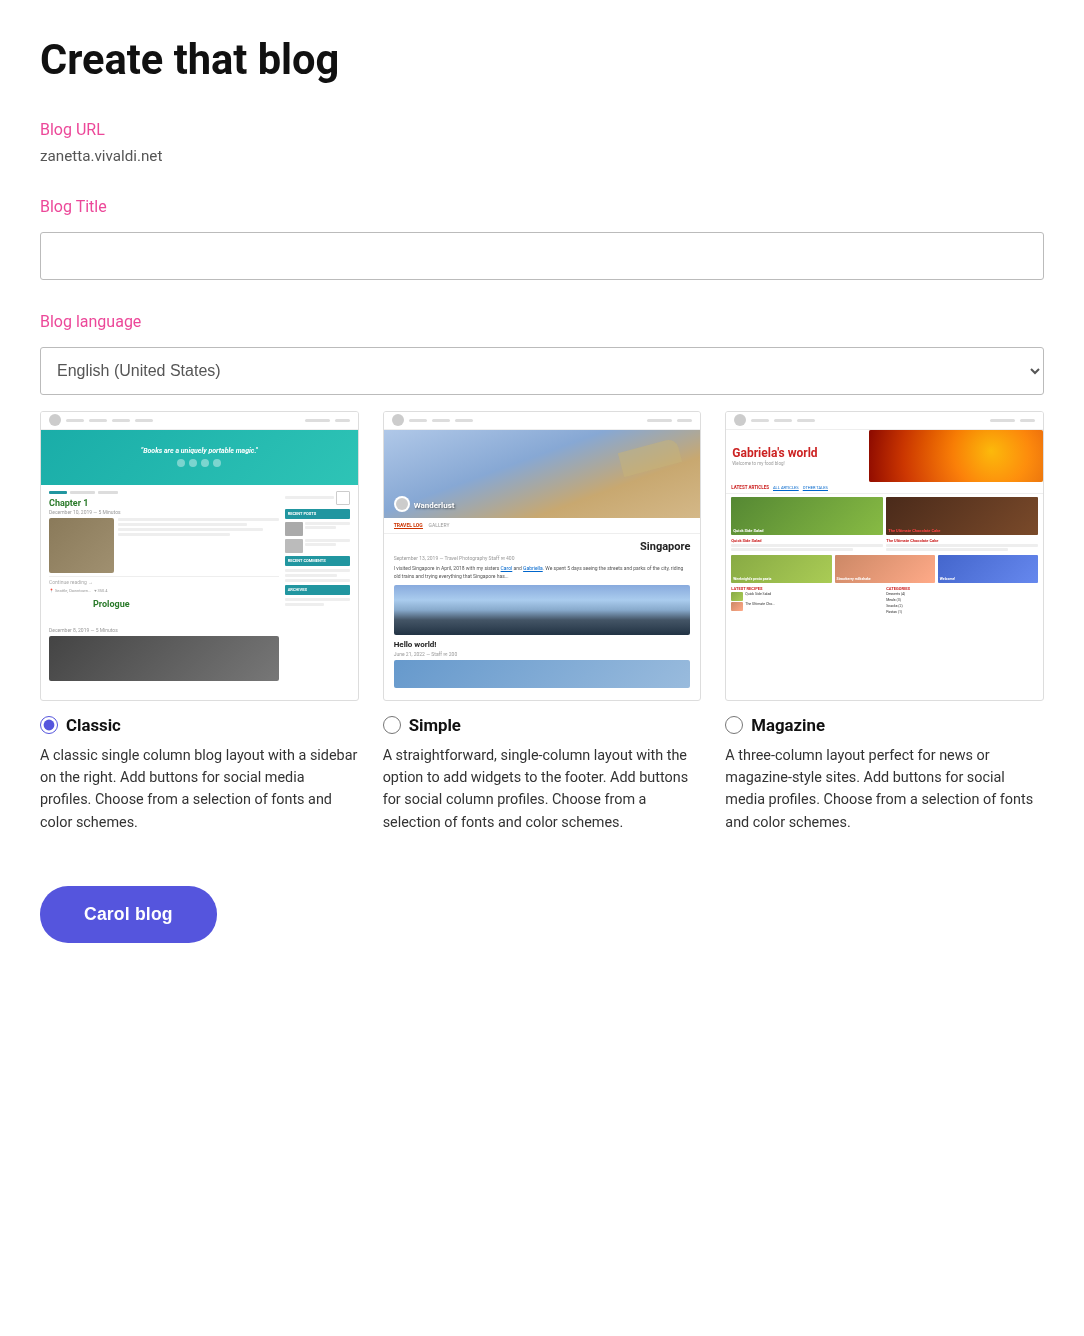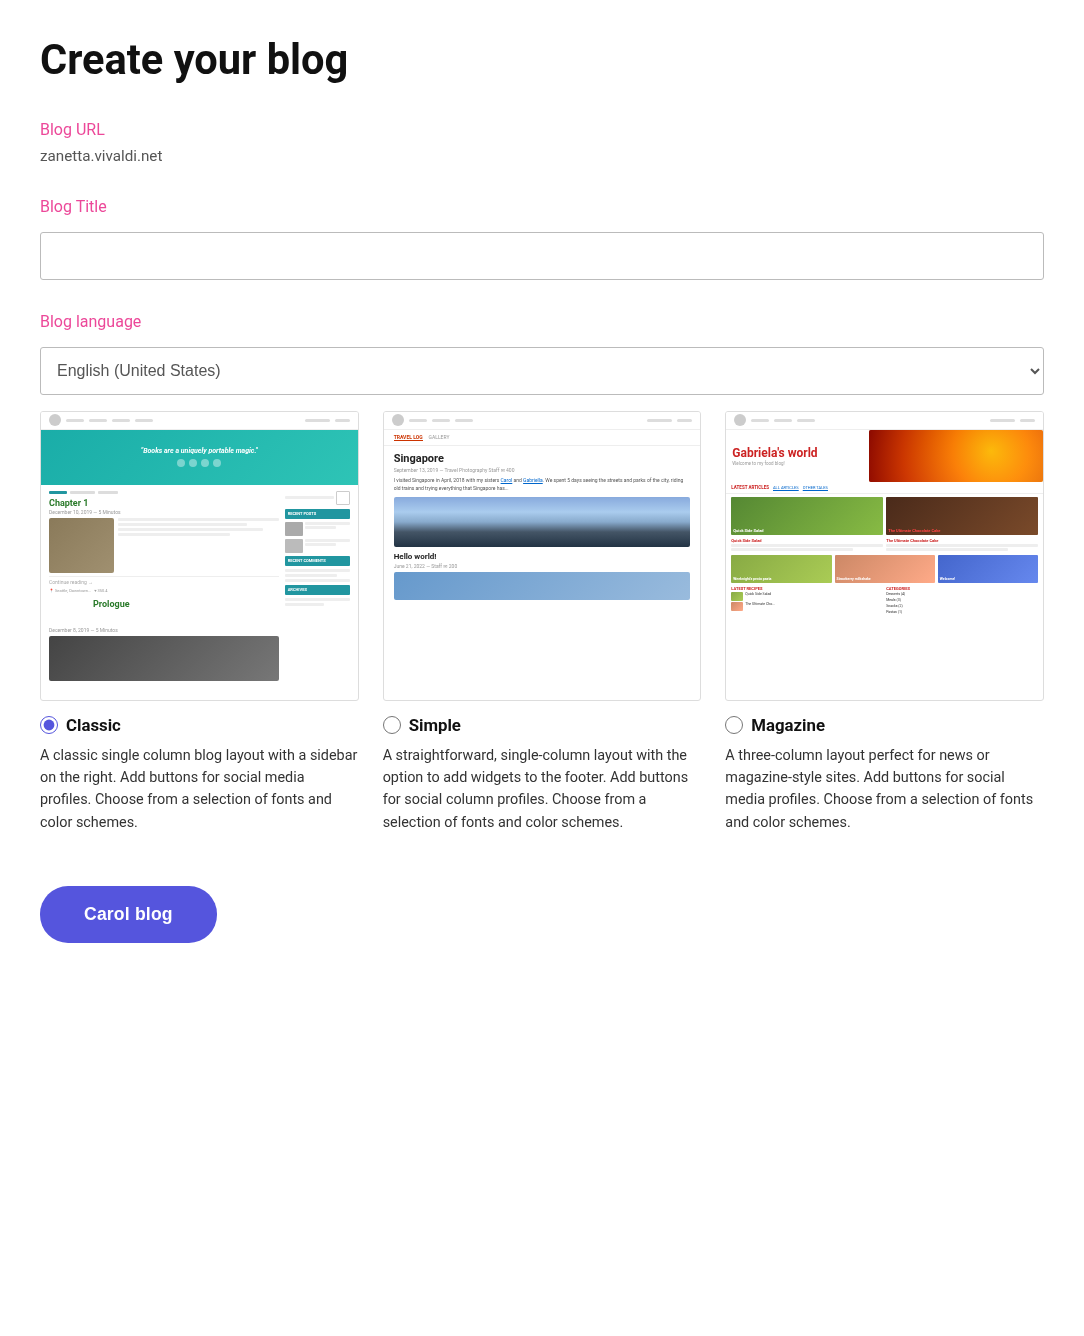--- a/index.html
+++ b/index.html
@@ -171,21 +171,21 @@
     }
     .preview-nav-link {
       width: 18px; height: 3px; background: #ddd; border-radius: 2px;
     }
   </style>
 </head>
 <body>
 
 
 
-<h1 class="page-title">Create your blog</h1>
+<h1 class="page-title">Create that blog</h1>
 
 
 <div>
   <div class="section-label">Blog URL</div>
   <div class="blog-url-value">zanetta.vivaldi.net</div>
 </div>
 
 
 <div class="blog-title-section">
   <div class="section-label">Blog Title</div>
@@ -312,28 +312,37 @@
         <div style="display:flex;align-items:center;padding:0 8px;gap:5px;background:#fff;height:18px;border-bottom:1px solid #eee;">
           <div style="width:12px;height:12px;background:#ccc;border-radius:50%;"></div>
           <div style="width:18px;height:3px;background:#ddd;border-radius:2px;"></div>
           <div style="width:18px;height:3px;background:#ddd;border-radius:2px;"></div>
           <div style="width:18px;height:3px;background:#ddd;border-radius:2px;"></div>
           <div style="flex:1;"></div>
           <div style="width:25px;height:3px;background:#ddd;border-radius:2px;"></div>
           <div style="width:15px;height:3px;background:#ddd;border-radius:2px;"></div>
         </div>
 
+        <div style="height:88px;background:linear-gradient(160deg,#b0c8e8 0%,#87a8d4 40%,#c8a870 70%,#d4b888 100%);position:relative;overflow:hidden;">
+
+          <div style="position:absolute;bottom:6px;left:10px;width:16px;height:16px;background:#fff;border-radius:50%;display:flex;align-items:center;justify-content:center;">
+            <div style="width:12px;height:12px;background:#ccc;border-radius:50%;"></div>
+          </div>
+          <div style="position:absolute;bottom:8px;left:30px;font-size:8px;font-weight:bold;color:#fff;text-shadow:1px 1px 2px rgba(0,0,0,0.5);">Wanderlust</div>
+
+          <div style="position:absolute;top:15px;right:20px;width:60px;height:25px;background:rgba(200,180,120,0.5);border-radius:0 10px 0 0;transform:rotate(-15deg);"></div>
+        </div>
 
         <div style="display:flex;gap:6px;padding:4px 10px;background:#fff;border-bottom:1px solid #eee;">
           <div style="font-size:5px;color:#cc3300;font-weight:bold;border-bottom:1px solid #cc3300;">TRAVEL LOG</div>
           <div style="font-size:5px;color:#999;">GALLERY</div>
         </div>
 
         <div style="padding:6px 10px;">
-          <div style="font-size:11px;font-weight:bold;color:#222;margin-bottom:2px;">Singapore</div>
+          <div style="font-size:11px;font-weight:bold;color:#222;margin-bottom:2px;text-align:right;">Singapore</div>
           <div style="font-size:5px;color:#999;margin-bottom:3px;">September 13, 2019 — Travel Photography Staff ✉ 400</div>
           <div style="font-size:5px;color:#555;line-height:1.6;margin-bottom:5px;">I visited Singapore in April, 2018 with my sisters <span style="color:#0066cc;text-decoration:underline;">Carol</span> and <span style="color:#0066cc;text-decoration:underline;">Gabriella</span>. We spent 5 days seeing the streets and parks of the city, riding old trains and trying everything that Singapore has...</div>
 
           <div style="width:100%;height:50px;background:linear-gradient(180deg,#88aadd 0%,#aaccee 30%,#88aacc 50%,#445566 70%,#223344 100%);border-radius:2px;margin-bottom:5px;"></div>
 
           <div style="font-size:8px;font-weight:bold;color:#222;margin-bottom:2px;">Hello world!</div>
           <div style="font-size:5px;color:#999;margin-bottom:3px;">June 21, 2022 — Staff ✉ 200</div>
           <div style="width:100%;height:28px;background:linear-gradient(135deg,#6699cc,#99bbdd);border-radius:2px;"></div>
         </div>
       </div>

